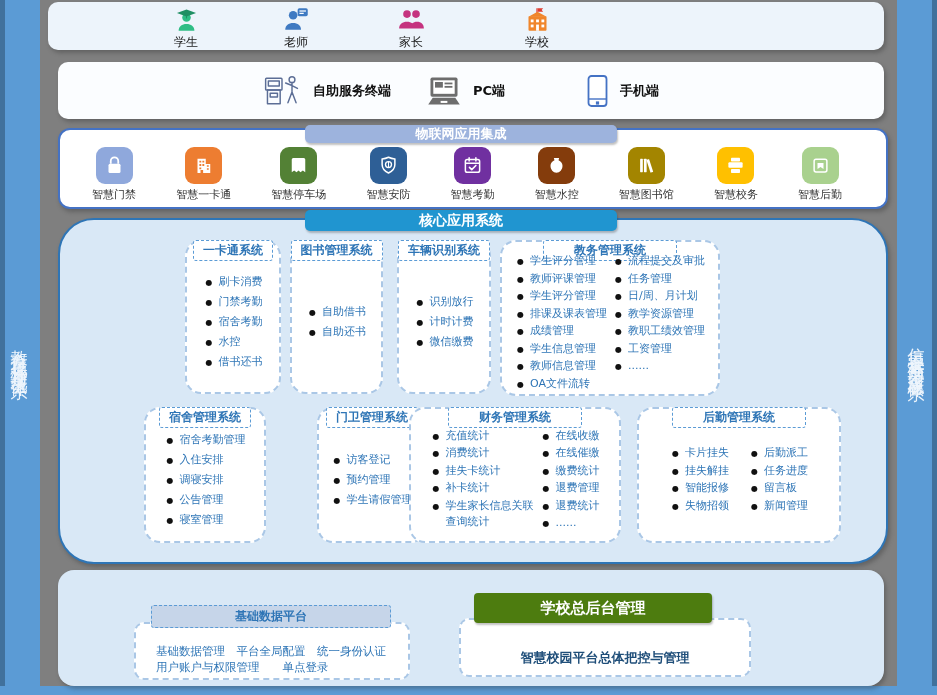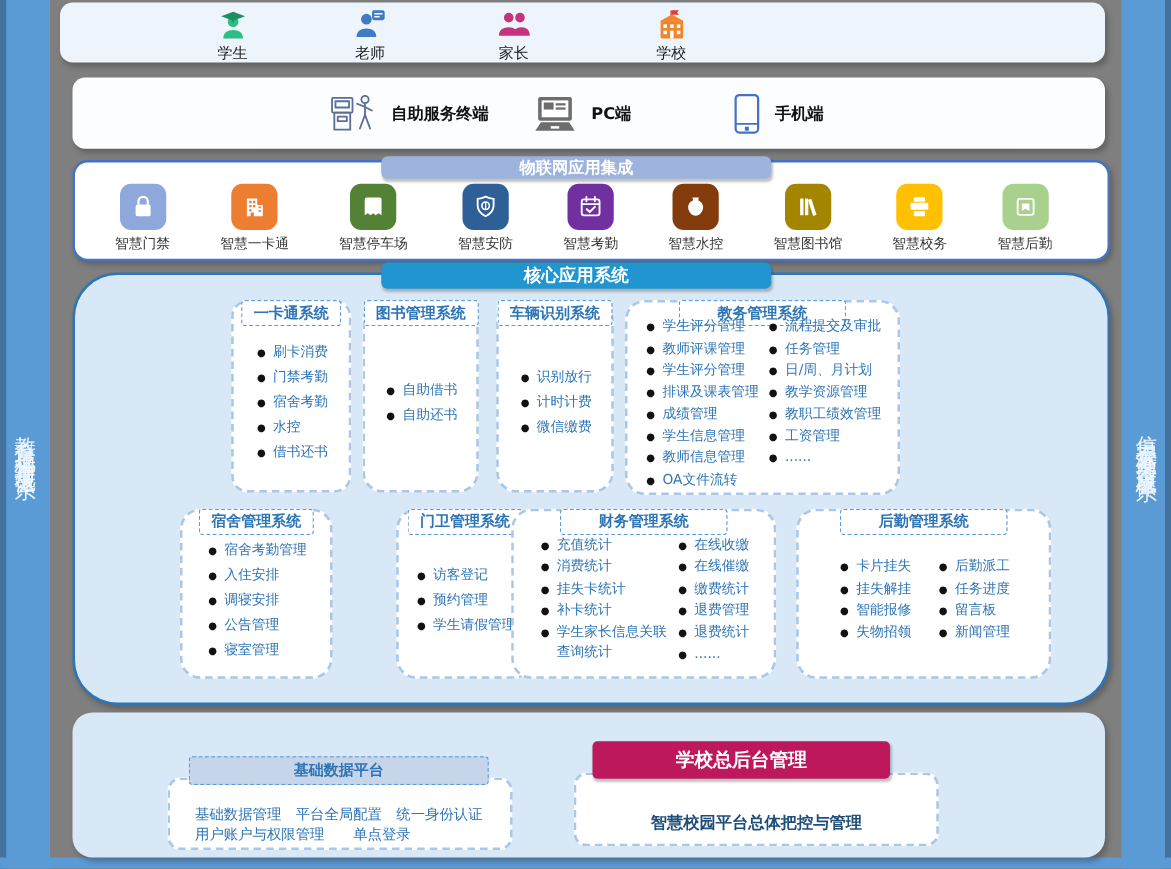--- a/index.html
+++ b/index.html
@@ -49,21 +49,21 @@
   .sys-title{position:absolute;top:-2px;left:50%;transform:translateX(-50%);background:#fff;
              border:1px dashed #5b9bd5;border-radius:3px;color:#2e75b6;font-weight:bold;
              font-size:12px;padding:1px 9px;white-space:nowrap;}
   .sys-content{position:absolute;left:4px;right:2px;top:16px;bottom:6px;
                display:flex;align-items:center;justify-content:center;}
   ul.items{list-style:none;margin:0;padding:0;}
   .li{display:flex;gap:6px;font-size:11px;color:#2e75b6;line-height:19px;align-items:baseline;}
   .li .b{color:#111;font-size:8px;}
   .cols{display:flex;gap:8px;align-items:flex-start;}
   .cols ul.items .li{line-height:16.5px;}
-  #sys-onecard{left:125px;top:20px;width:92px;height:150px;border-radius:13px;}
+  #sys-onecard{left:125px;top:20px;width:92px;height:150px;}
   #sys-library{left:230px;top:20px;width:89px;height:150px;}
   #sys-vehicle{left:337px;top:20px;width:90px;height:150px;}
   #sys-academic{left:440px;top:20px;width:216px;height:152px;}
   #sys-dorm{left:84px;top:187px;width:118px;height:132px;}
   #sys-gate{left:215px;top:187px;width:106px;height:132px;margin-left:42px;}
   #sys-finance{left:349px;top:187px;width:208px;height:132px;}
   #sys-logistics{left:577px;top:187px;width:200px;height:132px;}
   
   .dash-body{position:absolute;background:#fff;border:2px dashed #aac7e6;border-radius:10px;}
   #base-body{left:76px;top:52px;width:272px;height:54px;}
@@ -575,16 +575,16 @@
       <div class="base-lines">
         <div>基础数据管理　平台全局配置　统一身份认证</div>
         <div>用户账户与权限管理　　单点登录</div>
       </div>
     </div>
     <div id="base-header">基础数据平台</div>
 
     <div class="dash-body" id="admin-body">
       <div class="admin-text">智慧校园平台总体把控与管理</div>
     </div>
-    <div id="admin-header" style="background-color: #be185d;">学校总后台管理</div>
+    <div id="admin-header" style="background-color: #4d7c0f;">学校总后台管理</div>
   </div>
 
 </div>
 
 </body></html>

